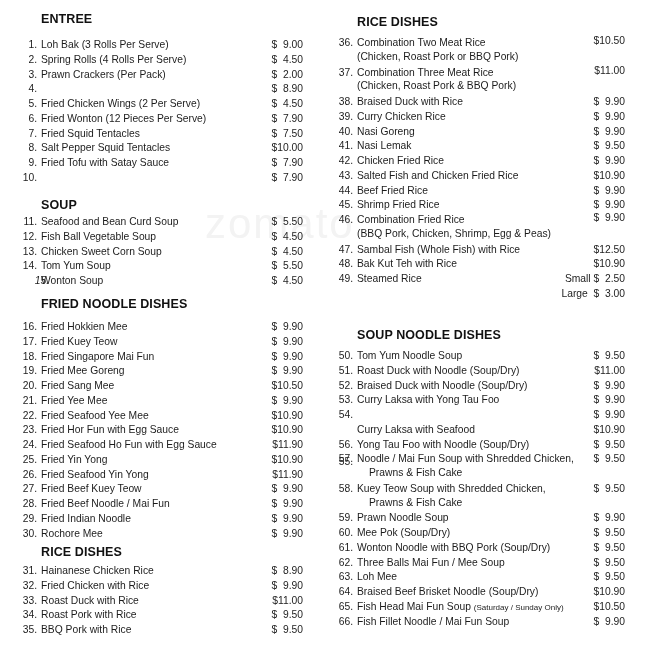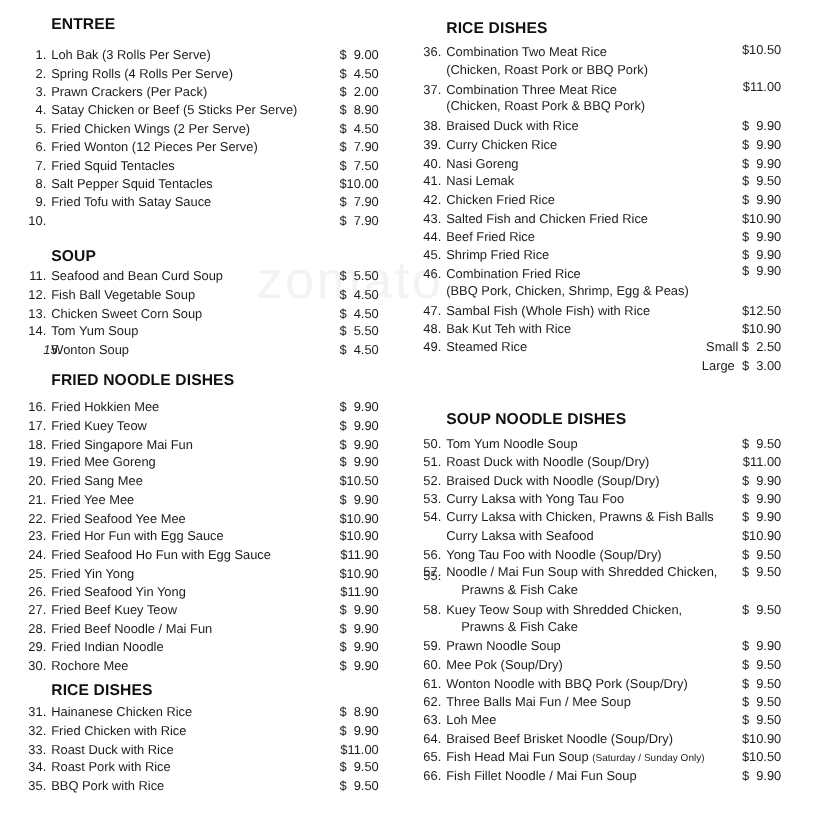--- a/index.html
+++ b/index.html
@@ -37,21 +37,20 @@
         <span class="name" style="left: 41px;"><span>Spring Rolls (4 Rolls Per Serve)</span></span>
         <span class="price" style="right: 22px; white-space: pre;">$  4.50</span>
       </div>
       <div class="item" style="left: 0px; top: 67.5px; width: 325px; height: 13px;">
         <span class="num" style="left: 0px; width: 37px;">3.</span>
         <span class="name" style="left: 41px;"><span>Prawn Crackers (Per Pack)</span></span>
         <span class="price" style="right: 22px; white-space: pre;">$  2.00</span>
       </div>
       <div class="item" style="left: 0px; top: 82.25px; width: 325px; height: 13px;">
         <span class="num" style="left: 0px; width: 37px;">4.</span>
-        <span class="name" style="left: 41px;"><span>Satay Chicken or Beef (5 Sticks Per Serve)</span></span>
         <span class="price" style="right: 22px; white-space: pre;">$  8.90</span>
       </div>
       <div class="item" style="left: 0px; top: 97px; width: 325px; height: 13px;">
         <span class="num" style="left: 0px; width: 37px;">5.</span>
         <span class="name" style="left: 41px;"><span>Fried Chicken Wings (2 Per Serve)</span></span>
         <span class="price" style="right: 22px; white-space: pre;">$  4.50</span>
       </div>
       <div class="item" style="left: 0px; top: 111.75px; width: 325px; height: 13px;">
         <span class="num" style="left: 0px; width: 37px;">6.</span>
         <span class="name" style="left: 41px;"><span>Fried Wonton (12 Pieces Per Serve)</span></span>
@@ -299,21 +298,20 @@
         <span class="name" style="left: 32px; text-align: right;"><span>Braised Duck with Noodle (Soup/Dry)</span></span>
         <span class="price" style="right: 25px; white-space: pre;">$  9.90</span>
       </div>
       <div class="item" style="left: 0px; top: 393.25px; width: 325px; height: 13px;">
         <span class="num" style="left: 0px; width: 28px;">53.</span>
         <span class="name" style="left: 32px;"><span>Curry Laksa with Yong Tau Foo</span></span>
         <span class="price" style="right: 25px; white-space: pre;">$  9.90</span>
       </div>
       <div class="item" style="left: 0px; top: 408px; width: 325px; height: 13px;">
         <span class="num" style="left: 0px; width: 28px;">54.</span>
-        <span class="name" style="left: 32px;"><span>Curry Laksa with Chicken, Prawns &amp; Fish Balls</span></span>
         <span class="price" style="right: 25px; white-space: pre;">$  9.90</span>
       </div>
       <div class="item" style="left: 0px; top: 422.75px; width: 325px; height: 13px;">
         <span class="num" style="left: 0px; width: 28px; margin-top: 32px;">55.</span>
         <span class="name" style="left: 32px;"><span>Curry Laksa with Seafood</span></span>
         <span class="price" style="right: 25px; white-space: pre;">$10.90</span>
       </div>
       <div class="item" style="left: 0px; top: 437.5px; width: 325px; height: 13px;">
         <span class="num" style="left: 0px; width: 28px;">56.</span>
         <span class="name" style="left: 32px;"><span>Yong Tau Foo with Noodle (Soup/Dry)</span></span>

